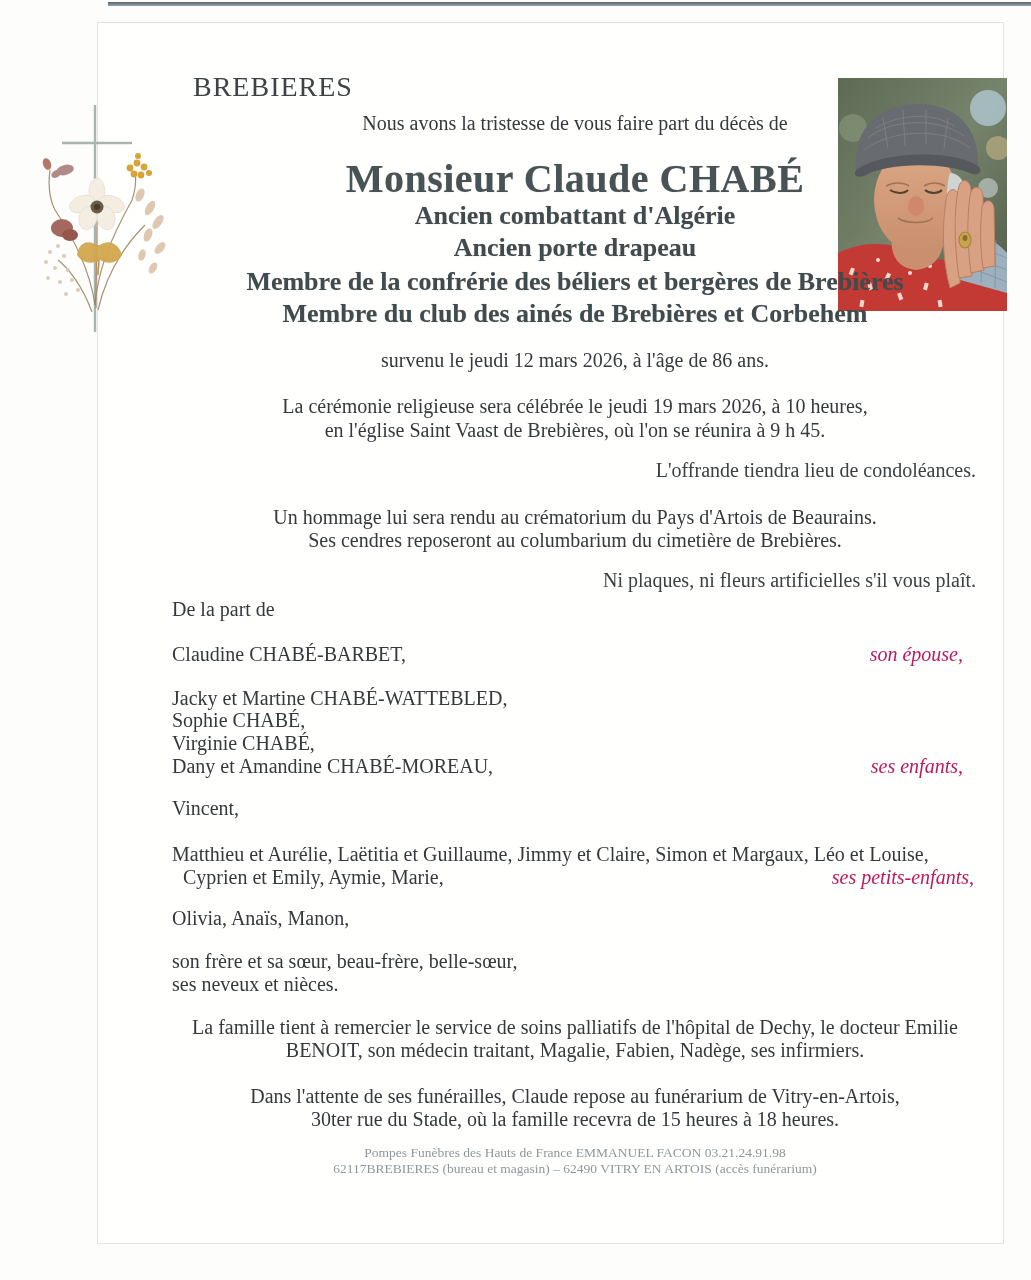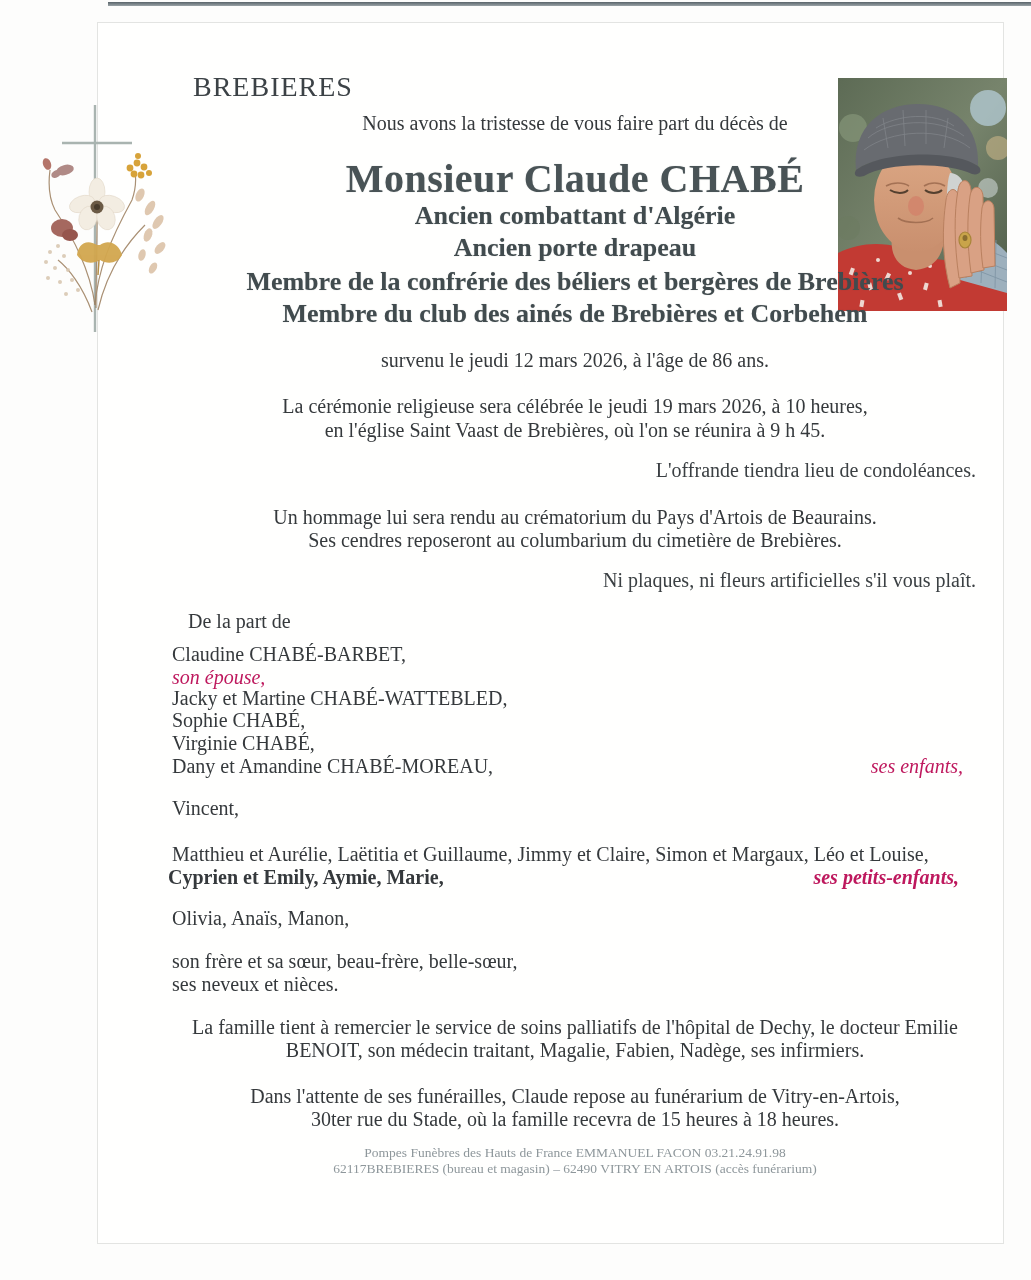--- a/index.html
+++ b/index.html
@@ -224,39 +224,39 @@
 <div class="abs col-center centered body-text" style="top:395px;">La cérémonie religieuse sera célébrée le jeudi 19 mars 2026, à 10 heures,</div>
 <div class="abs col-center centered body-text" style="top:419px;">en l'église Saint Vaast de Brebières, où l'on se réunira à 9 h 45.</div>
 
 <div class="abs col-main right-note" style="top:459px;">L'offrande tiendra lieu de condoléances.</div>
 
 <div class="abs col-center centered body-text" style="top:506px;">Un hommage lui sera rendu au crématorium du Pays d'Artois de Beaurains.</div>
 <div class="abs col-center centered body-text" style="top:529px;">Ses cendres reposeront au columbarium du cimetière de Brebières.</div>
 
 <div class="abs col-main right-note" style="top:569px;">Ni plaques, ni fleurs artificielles s'il vous plaît.</div>
 
-<div class="abs body-text" style="left:188px;top:598px;margin-top:12px;">De la part de</div>
-
-<div class="abs fam-row" style="left:172px;top:643px;width:791px;flex-direction:column;">
+<div class="abs body-text" style="left:172px;top:598px;">De la part de</div>
+
+<div class="abs fam-row" style="left:172px;top:643px;width:791px;">
   <span class="fam-left">Claudine CHABÉ-BARBET,</span>
   <span class="fam-rel">son épouse,</span>
 </div>
 
 <div class="abs fam-left" style="left:172px;top:687px;">Jacky et Martine CHABÉ-WATTEBLED,</div>
 <div class="abs fam-left" style="left:172px;top:709px;">Sophie CHABÉ,</div>
 <div class="abs fam-left" style="left:172px;top:732px;">Virginie CHABÉ,</div>
 <div class="abs fam-row" style="left:172px;top:755px;width:791px;">
   <span class="fam-left">Dany et Amandine CHABÉ-MOREAU,</span>
   <span class="fam-rel">ses enfants,</span>
 </div>
 
 <div class="abs fam-left" style="left:172px;top:797px;">Vincent,</div>
 
 <div class="abs fam-left" style="left:172px;top:843px;">Matthieu et Aurélie, Laëtitia et Guillaume, Jimmy et Claire, Simon et Margaux, Léo et Louise,</div>
-<div class="abs fam-row" style="left:168px;top:866px;width:791px;font-weight:bold;">
+<div class="abs fam-row" style="left:183px;top:866px;width:791px;">
   <span class="fam-left">Cyprien et Emily, Aymie, Marie,</span>
   <span class="fam-rel">ses petits-enfants,</span>
 </div>
 
 <div class="abs fam-row" style="left:172px;top:907px;width:791px;">
   <span class="fam-left">Olivia, Anaïs, Manon,</span>
 </div>
 
 <div class="abs fam-left" style="left:172px;top:950px;">son frère et sa sœur, beau-frère, belle-sœur,</div>
 <div class="abs fam-left" style="left:172px;top:973px;">ses neveux et nièces.</div>

